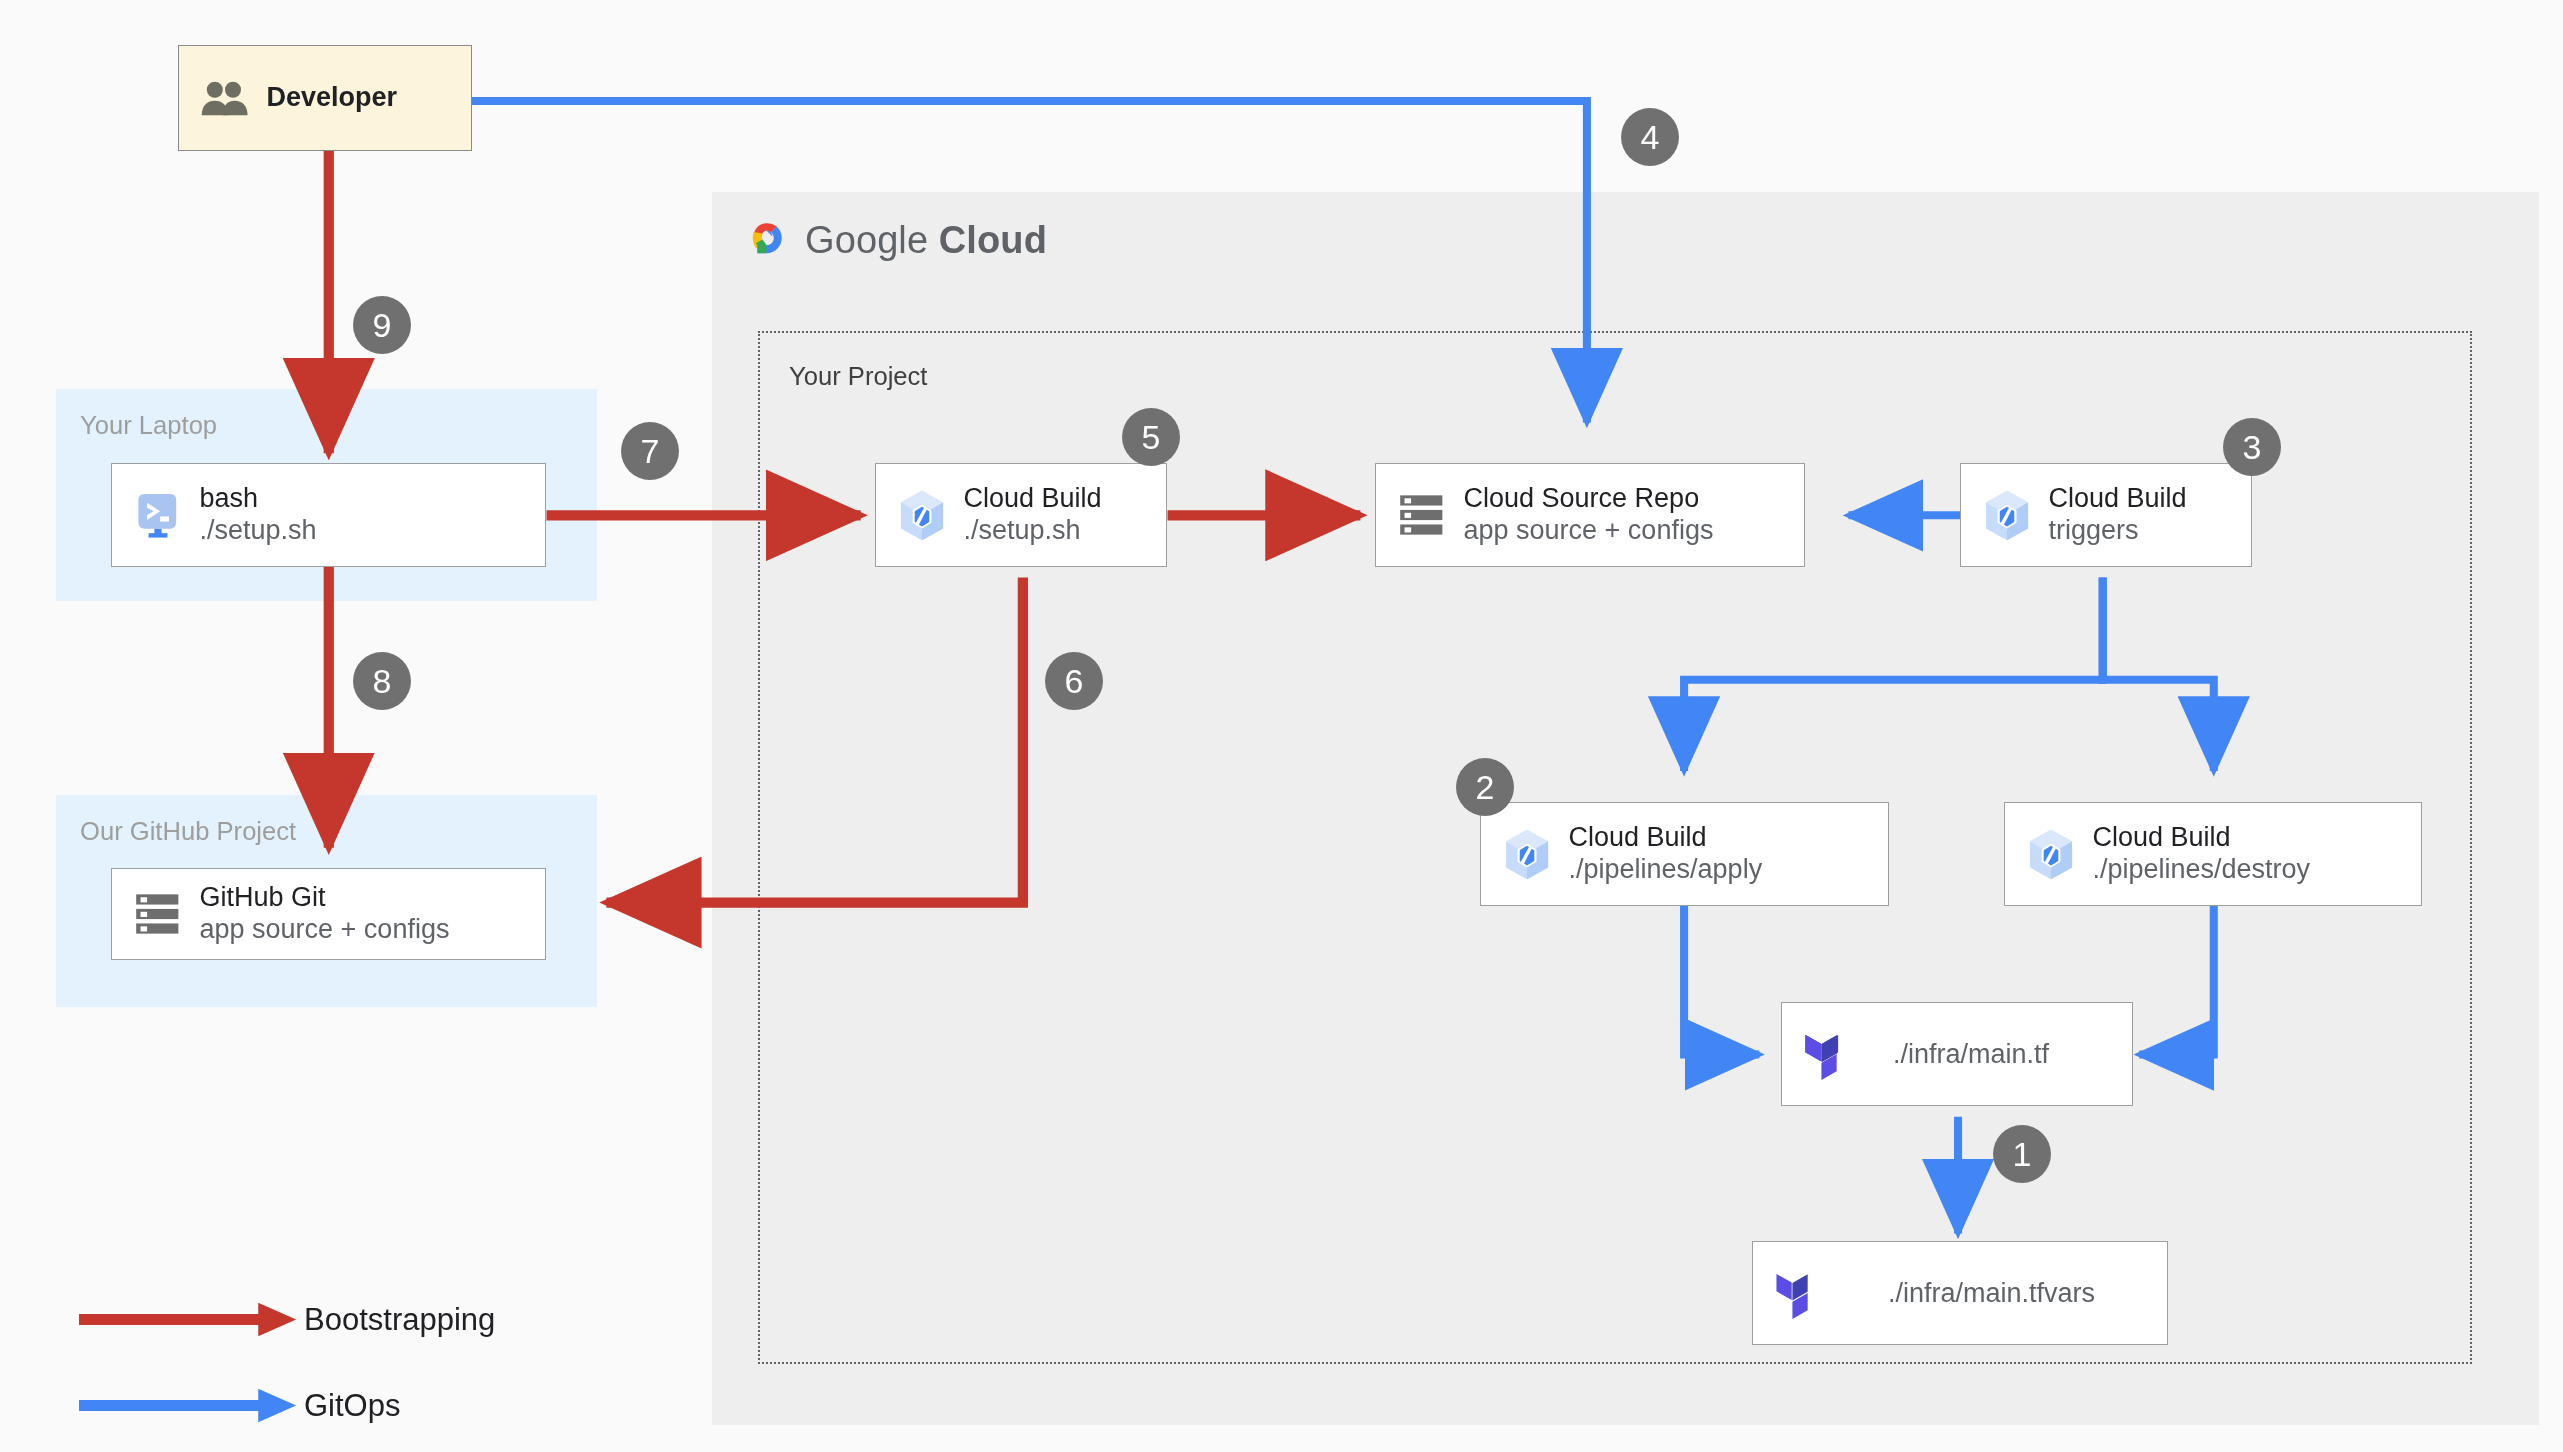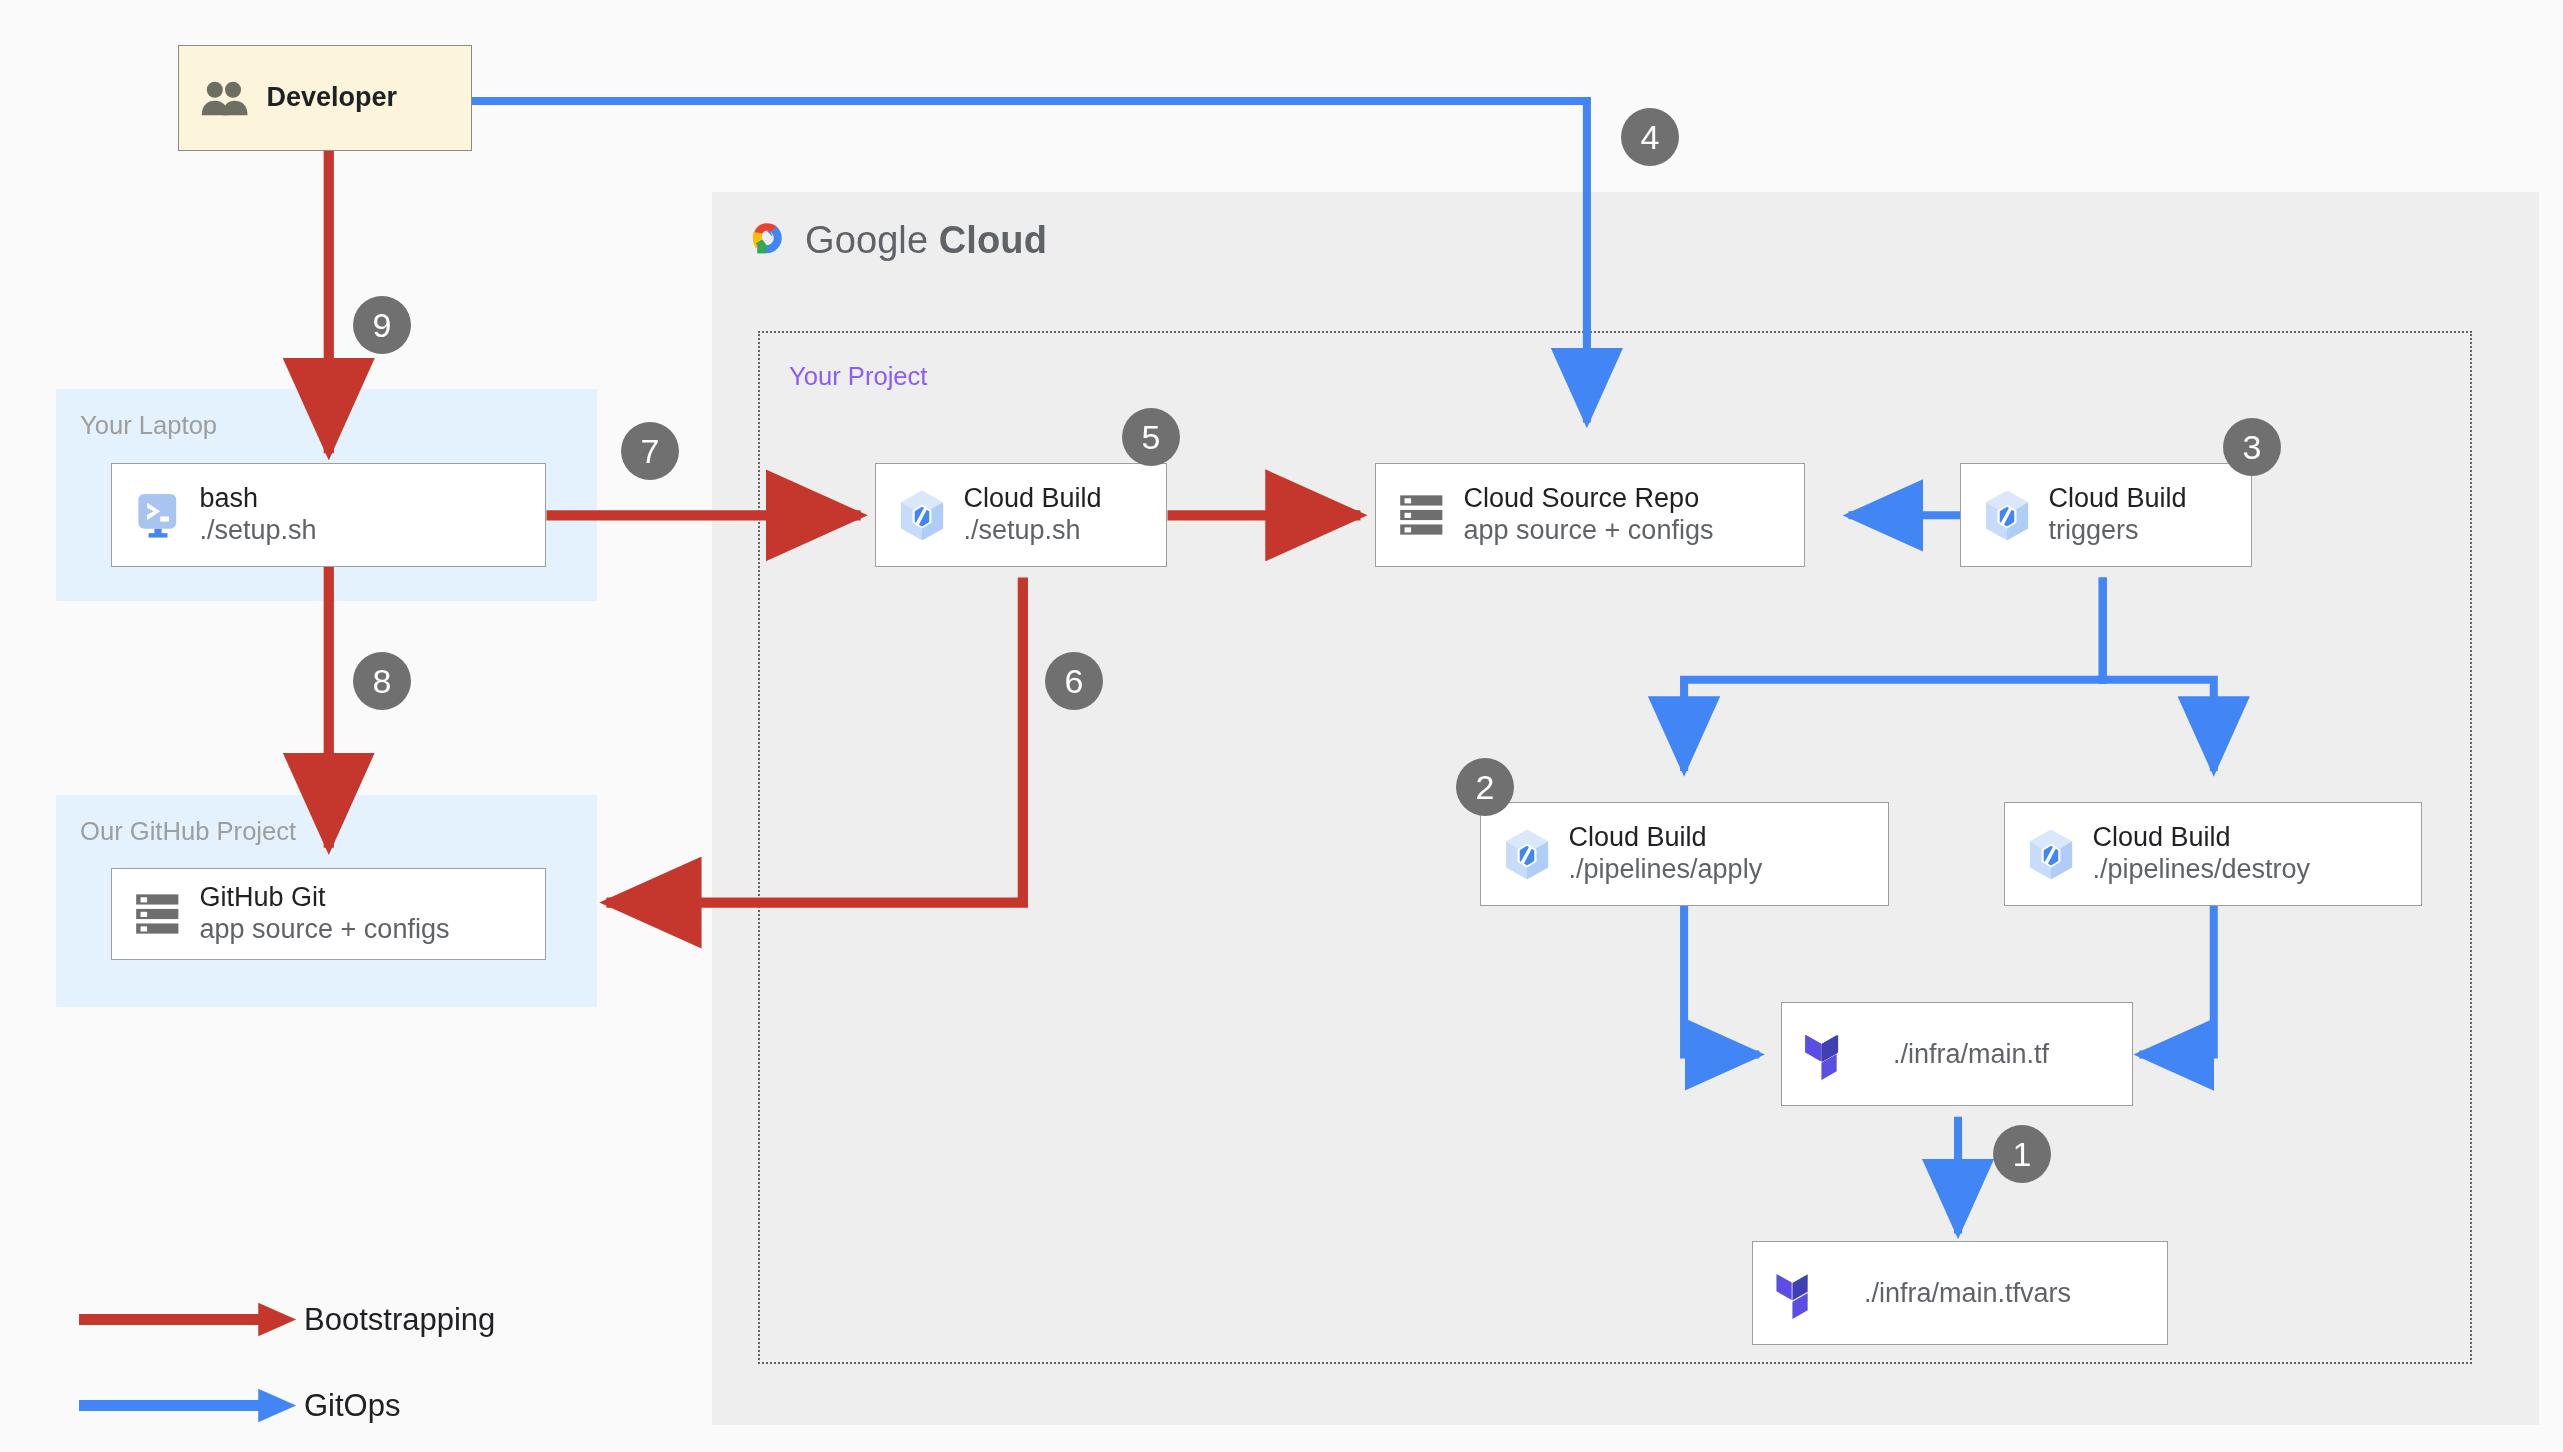--- a/index.html
+++ b/index.html
@@ -31,21 +31,21 @@
   .gcloud-wordmark .g-bold { font-weight: bold; }
 
   .project-panel {
     position: absolute;
     left: 758px; top: 331px; width: 1714px; height: 1033px;
     border: 2.2px dotted #5f6368;
     box-sizing: border-box;
   }
   .project-label {
     position: absolute; left: 789px; top: 362px;
-    font-size: 25.6px; color: #8b5cf6;
+    font-size: 25.6px; color: #404040;
   }
 
   .group-laptop {
     position: absolute; left: 56px; top: 389px; width: 541px; height: 212px;
     background: #e3f2fd;
   }
   .group-github {
     position: absolute; left: 56px; top: 795px; width: 541px; height: 212px;
     background: #e3f2fd;
   }
@@ -320,21 +320,21 @@
         <path d="M24.2 46.4 L45.2 34.4 L45.2 58.4 L24.2 70.4 Z" fill="none"></path>
         <path d="M24 46.5 L24 70.5 Z" fill="none"></path>
         <path d="M3 34.5 L24 46.5 L24 70.5 L3 58.5 Z" fill="#5c4ee5" opacity="0"></path>
         <path d="M24.1 46.3 L45.1 34.3 L45.1 58.3 L24.1 70.3 Z" fill="#5c4ee5" opacity="0"></path>
         <path d="M24 46.2 L45 34.2 L45 58.2 L24 70.2 Z" fill="#5c4ee5"></path>
       </svg>
     </span>
     <span class="node-single">./infra/main.tf</span>
   </div>
 
-  <div class="node" style="left:1752px; top:1241px; width:416px; height:104px; gap:44px;">
+  <div class="node" style="left:1752px; top:1241px; width:416px; height:104px; gap:68px;">
     <span class="node-icon">
       <svg width="45" height="51" viewBox="0 0 62 70">
         <path d="M2 8 L23 20 L23 44 L2 32 Z" fill="#5c4ee5"></path>
         <path d="M24 20.6 L45 8.6 L45 32.6 L24 44.6 Z" fill="#4040b2"></path>
         <path d="M24 46.2 L45 34.2 L45 58.2 L24 70.2 Z" fill="#5c4ee5"></path>
       </svg>
     </span>
     <span class="node-single">./infra/main.tfvars</span>
   </div>
 

